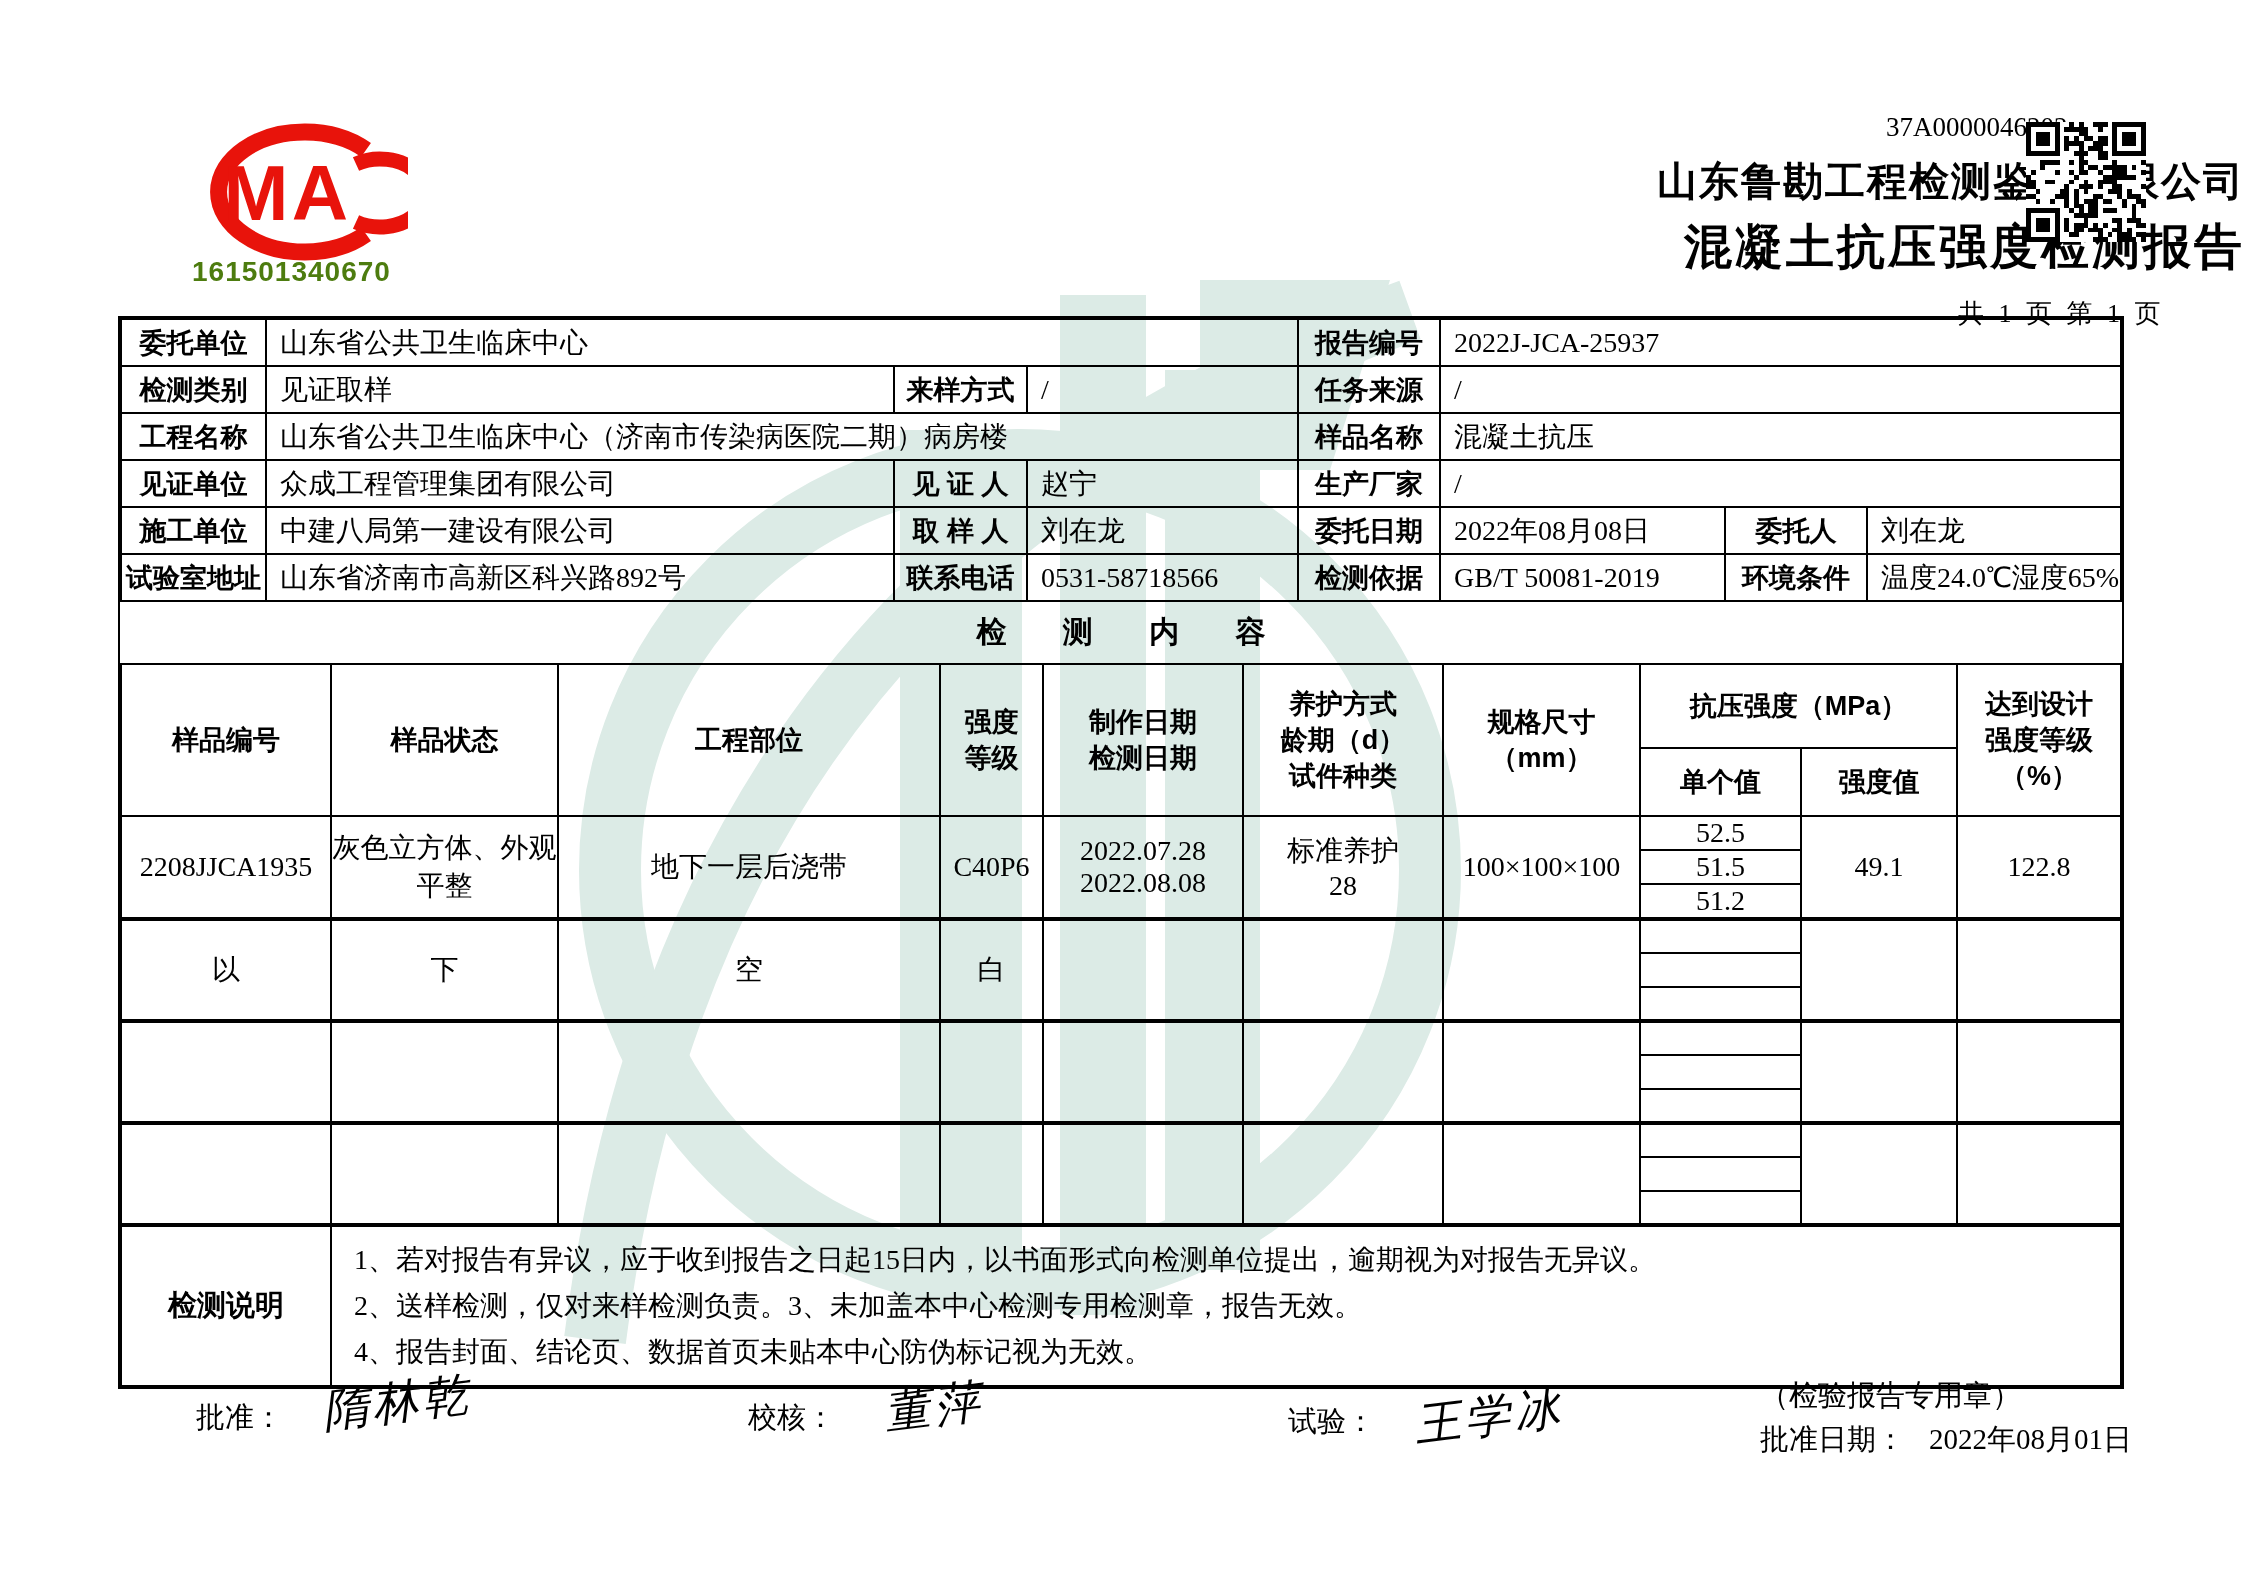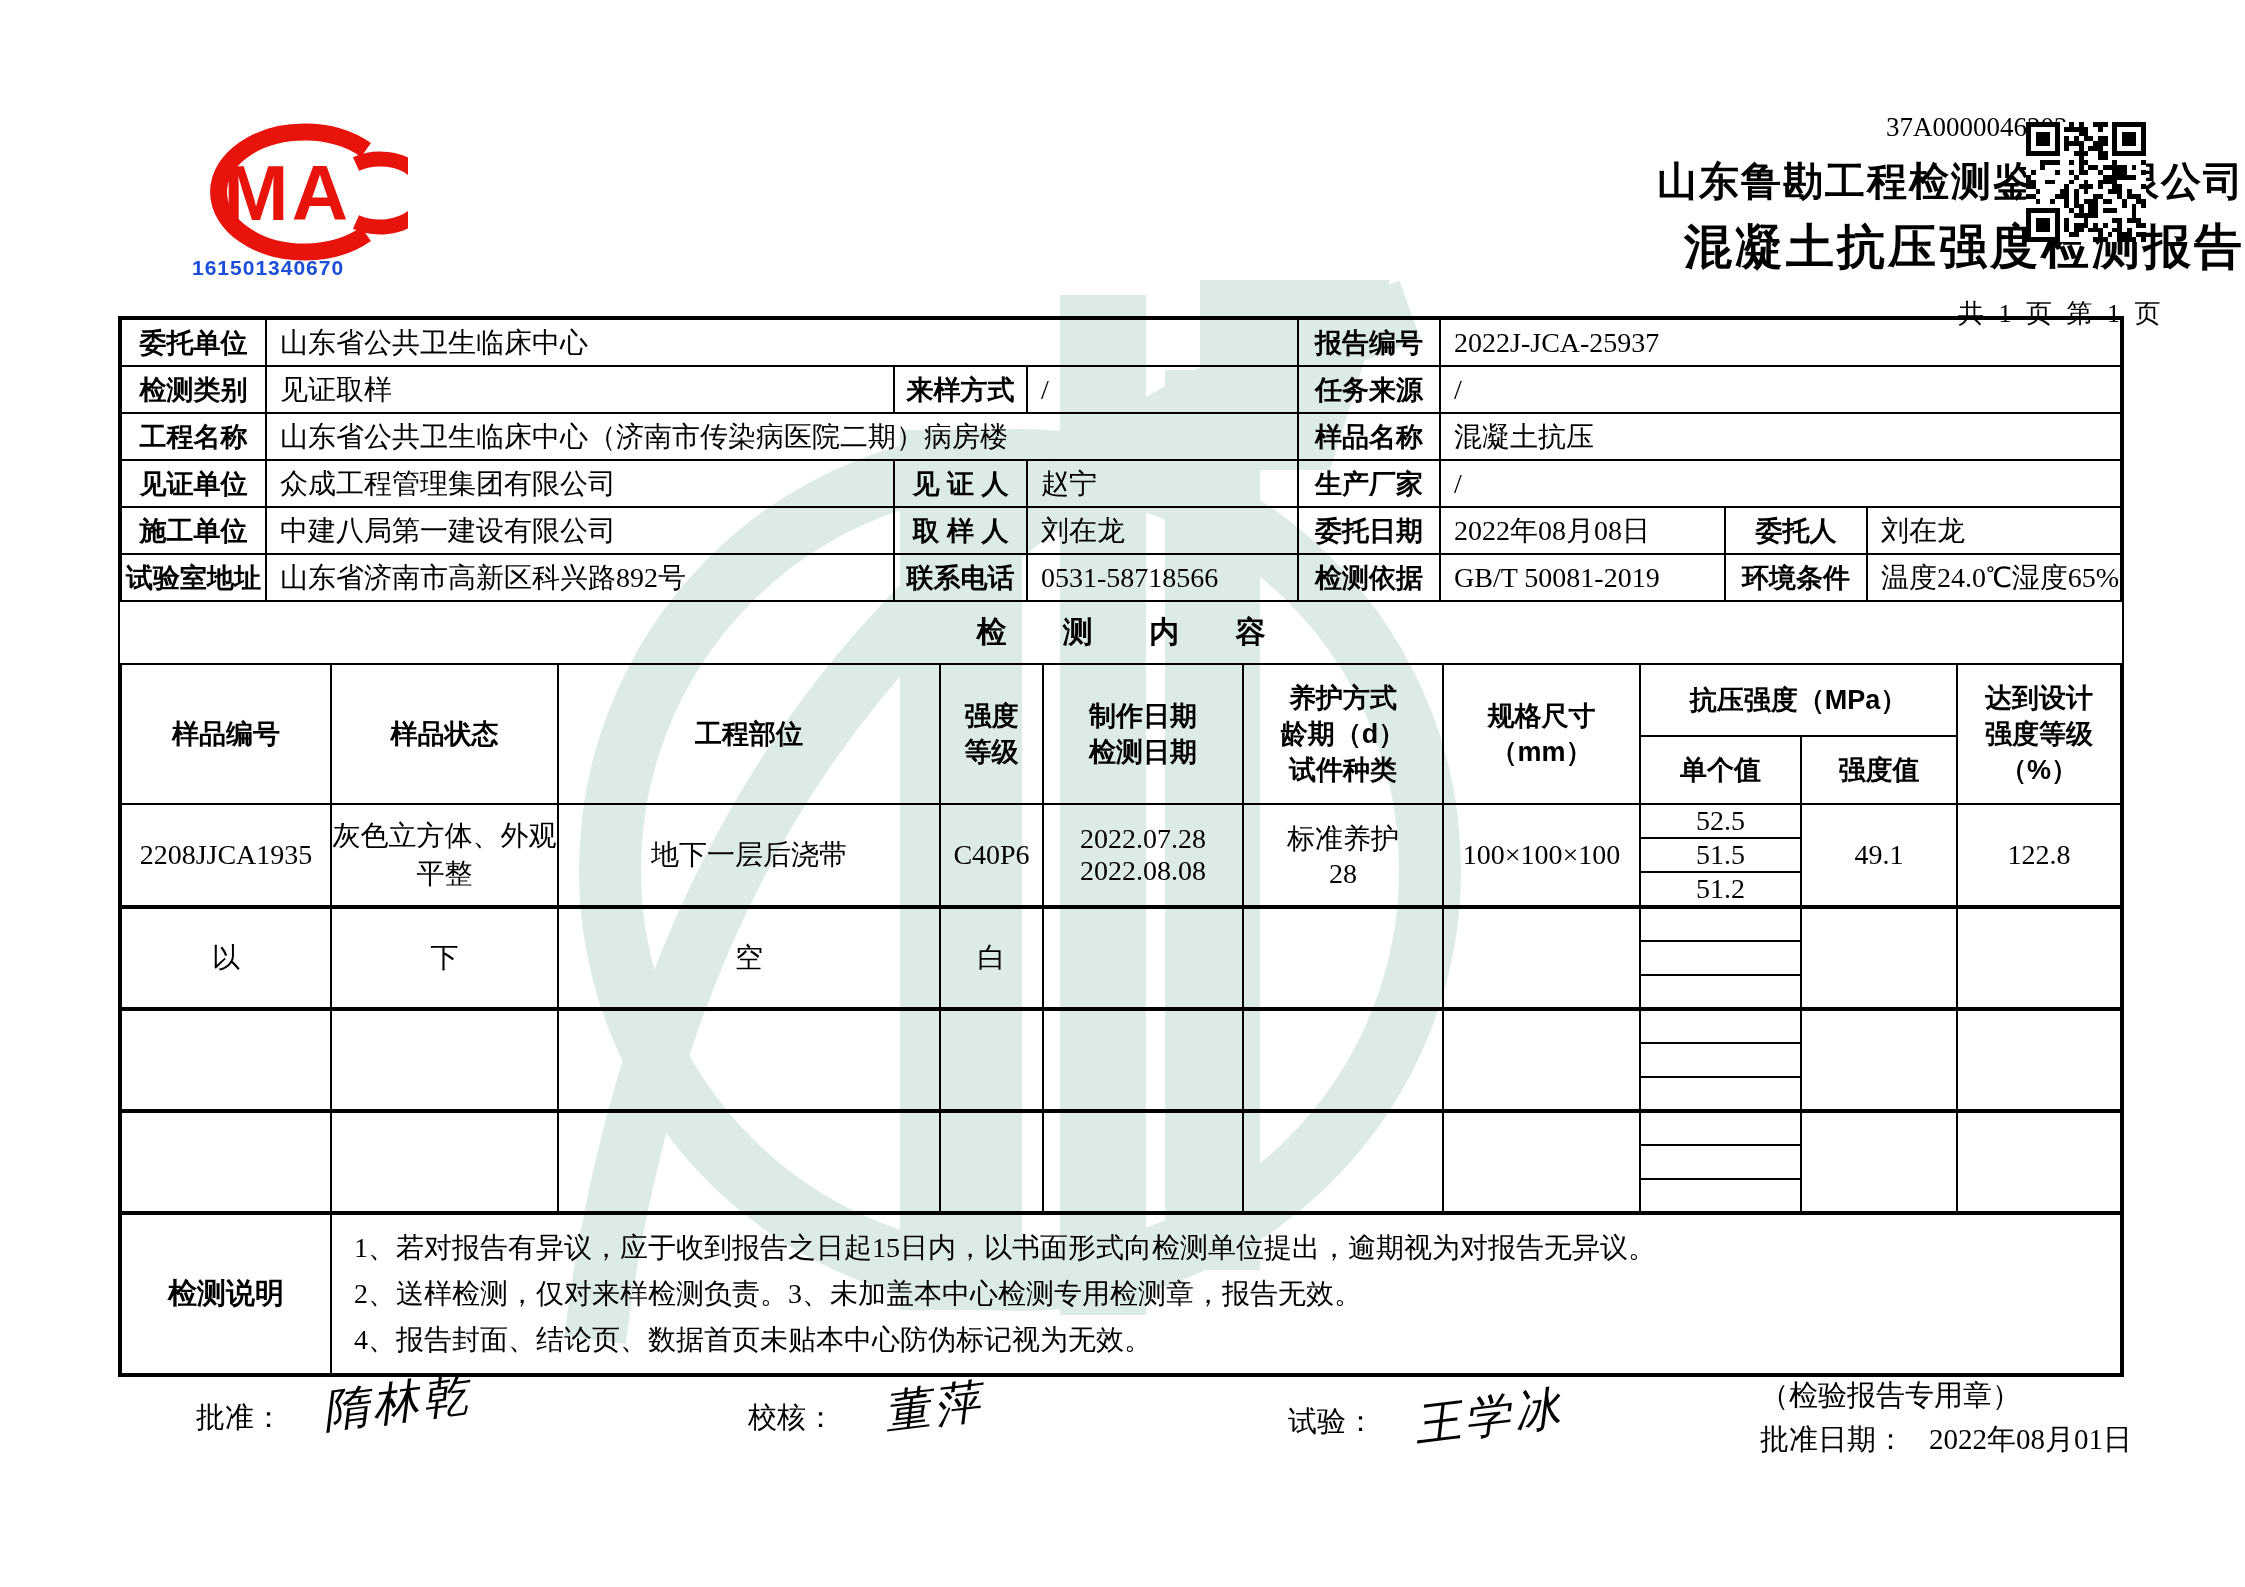--- a/index.html
+++ b/index.html
@@ -3,21 +3,21 @@
 <meta charset="utf-8">
 <style>
   * { margin:0; padding:0; box-sizing:border-box; }
   body { background:#888; font-family:"Liberation Serif", serif; }
   .page { position:relative; width:2245px; height:1587px; background:#ffffff; overflow:hidden; }
   .layer { position:absolute; z-index:1; }
   
   .wm { position:absolute; left:380px; top:250px; z-index:0; }
   
   .cma-logo { position:absolute; left:198px; top:122px; }
-  .cma-code { position:absolute; left:192px; top:256px; color:#1d4ed8; font-family:"Liberation Sans",sans-serif; font-weight:bold; font-size:21px; letter-spacing:1px; }
+  .cma-code { position:absolute; left:192px; top:256px; color:#4d7c0f; font-family:"Liberation Sans",sans-serif; font-weight:bold; font-size:28px; letter-spacing:1px; }
   .titles { position:absolute; left:0; right:0; top:154px; text-align:right; font-family:"Liberation Sans",sans-serif; color:#000; }
   .title-company { font-size:40px; font-weight:700; letter-spacing:2px; }
   .title-report { font-size:48px; font-weight:700; margin-top:6px; letter-spacing:3px; }
   .serial { position:absolute; left:1886px; top:112px; font-size:27px; }
   .qr { position:absolute; left:2026px; top:122px; width:120px; height:120px; background:#fff; }
   .page-info { position:absolute; left:1958px; top:264px; font-size:26px; letter-spacing:4px; white-space:nowrap;margin-top:32px; }
   
   .doc { position:absolute; left:118px; top:316px; width:2006px; border:2px solid #000; }
   table { border-collapse:collapse; table-layout:fixed; width:2000px; }
   td, th { border:2px solid #000; overflow:hidden; vertical-align:middle; color:#000; font-weight:normal; }
@@ -375,21 +375,21 @@
         </th>
         <th rowspan="2">
           <div>养护方式</div>
           <div>龄期（d）</div>
           <div>试件种类</div>
         </th>
         <th rowspan="2">
           <div>规格尺寸</div>
           <div>（mm）</div>
         </th>
-        <th colspan="2" style="height:72px">抗压强度（MPa）</th>
+        <th colspan="2" style="height:84px">抗压强度（MPa）</th>
         <th rowspan="2">
           <div>达到设计</div>
           <div>强度等级</div>
           <div>（%）</div>
         </th>
       </tr>
       <tr class="dhead">
         <th style="height:68px">单个值</th>
         <th>强度值</th>
       </tr>

